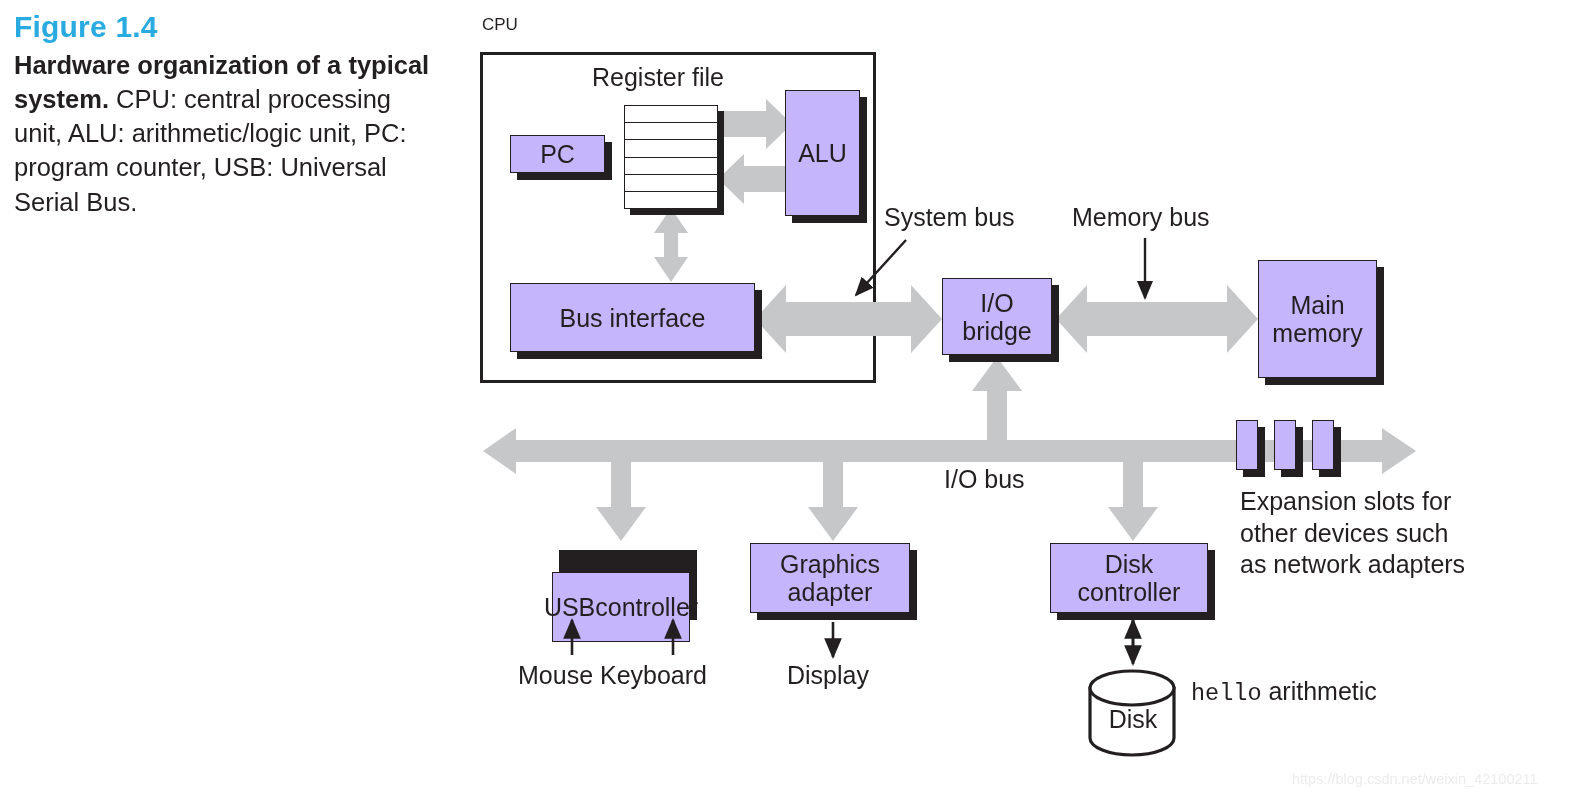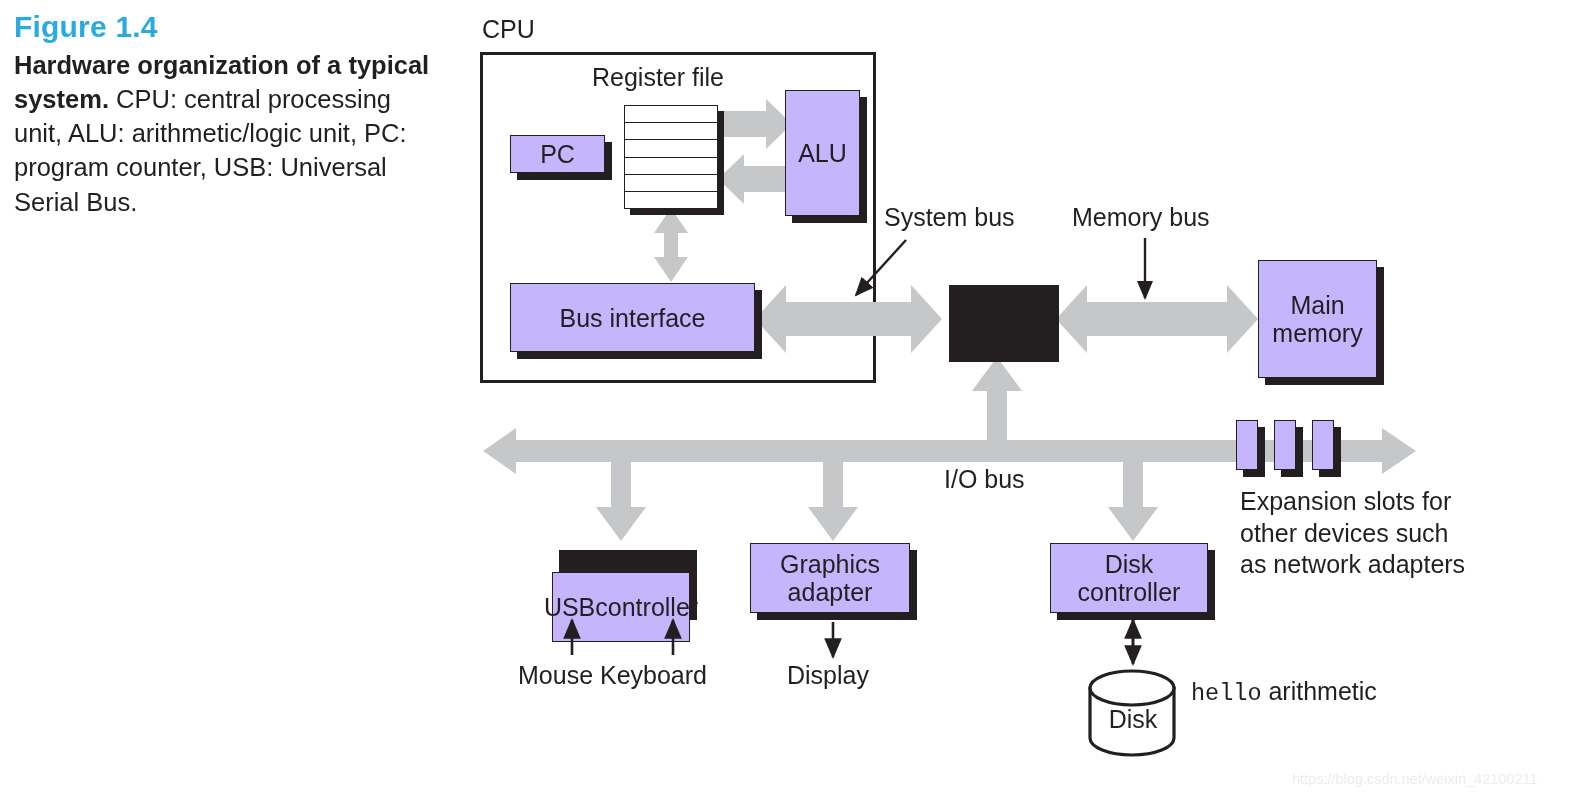--- a/index.html
+++ b/index.html
@@ -17,21 +17,21 @@
   
   .box{background:#c4b5fd;border:2px solid #231f20;box-sizing:border-box;
        display:flex;align-items:center;justify-content:center;text-align:center;
        font-size:25px;line-height:1.12;color:#231f20;z-index:6;}
   .box.thin{border-width:1.5px;}
   .shadow{background:#231f20;z-index:5;}
 
   
   #cpu-frame{left:480px;top:52px;width:396px;height:331px;
              border:3px solid #231f20;box-sizing:border-box;background:transparent;z-index:3;}
-  #cpu-label{left:482px;top:14px;font-size:25px;color:#231f20;z-index:8;}
+  #cpu-label{left:482px;top:14px;font-size:17px;color:#231f20;z-index:8;}
 
   
   #regfile{left:624px;top:105px;width:94px;height:104px;z-index:6;
            background:#fff;border:1.5px solid #231f20;box-sizing:border-box;
            display:flex;flex-direction:column;}
   #regfile .r{flex:1 1 0;border-bottom:1.5px solid #231f20;}
   #regfile .r:last-child{border-bottom:none;}
   #regfile-shadow{left:630px;top:111px;width:94px;height:104px;}
   #regfile-label{left:592px;top:62px;font-size:25px;color:#231f20;z-index:8;}
 
@@ -100,20 +100,24 @@
   </div>
   <div class="abs lbl" id="regfile-label">Register file</div>
 
   <div class="abs shadow" style="left:792px;top:97px;width:75px;height:126px;"></div>
   <div class="abs box thin" style="left:785px;top:90px;width:75px;height:126px;">ALU</div>
 
   <div class="abs shadow" style="left:517px;top:290px;width:245px;height:69px;"></div>
   <div class="abs box thin" style="left:510px;top:283px;width:245px;height:69px;">Bus interface</div>
 
   <div class="abs shadow" style="left:949px;top:285px;width:110px;height:77px;"></div>
+  <div class="abs box thin" style="left:942px;top:278px;width:110px;height:77px;flex-direction:column;">
+    <div>I/O</div>
+    <div>bridge</div>
+  </div>
 
   <div class="abs shadow" style="left:1265px;top:267px;width:119px;height:118px;"></div>
   <div class="abs box thin" style="left:1258px;top:260px;width:119px;height:118px;flex-direction:column;">
     <div>Main</div>
     <div>memory</div>
   </div>
 
   <div class="abs shadow" style="left:1243px;top:427px;width:22px;height:50px;"></div>
   <div class="abs box thin" style="left:1236px;top:420px;width:22px;height:50px;"></div>
   <div class="abs shadow" style="left:1281px;top:427px;width:22px;height:50px;"></div>

